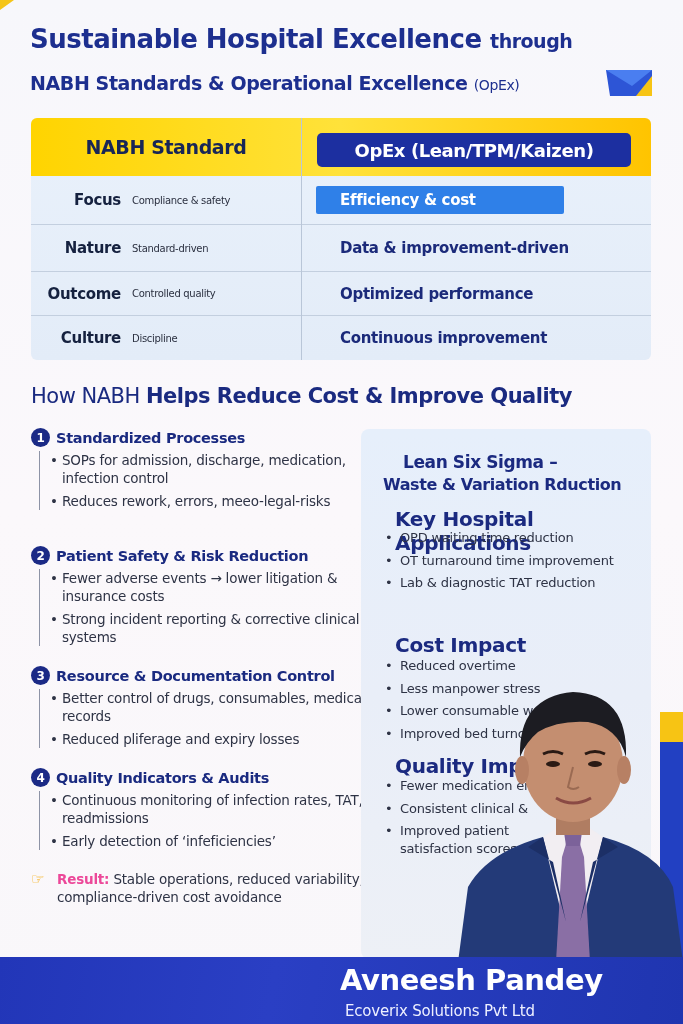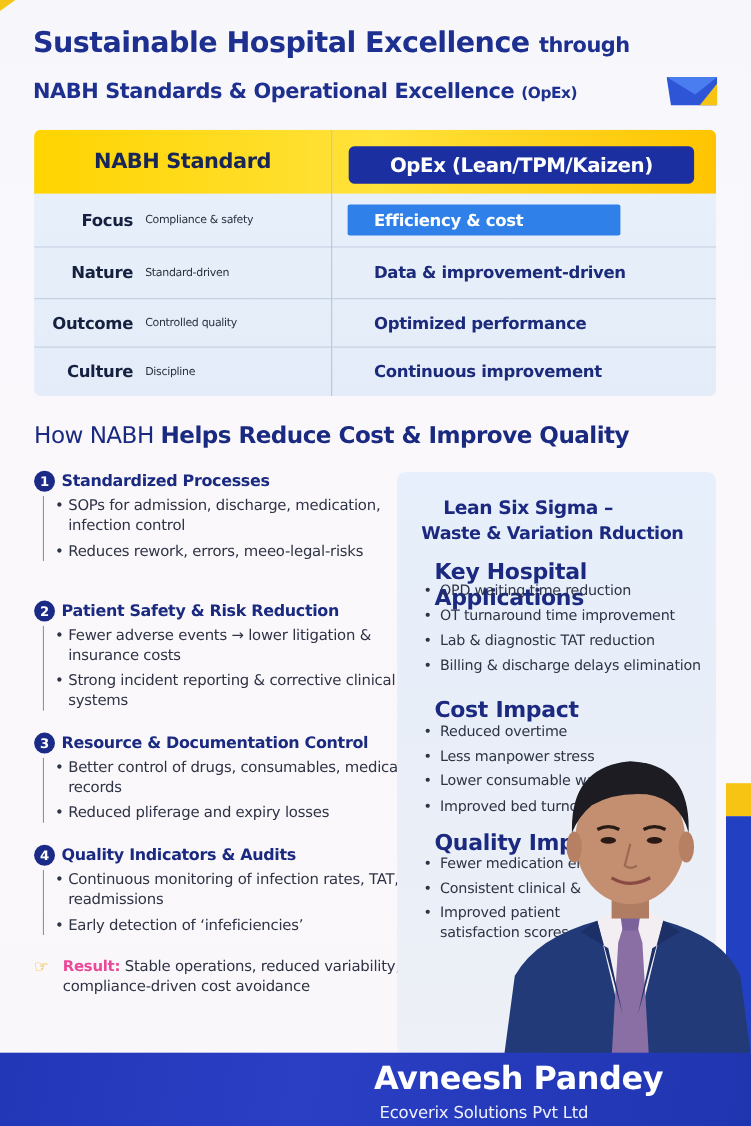--- a/index.html
+++ b/index.html
@@ -17,21 +17,21 @@
   .title1 {
     position: absolute; left: 30px; top: 24px;
     font-family: "DejaVu Sans", sans-serif; font-weight: bold;
     font-size: 26px; color: #1d2f8f; letter-spacing: -0.5px; white-space: nowrap;
   }
   .title1 .small { font-size: 19px; font-weight: bold; }
   .title2 {
     position: absolute; left: 30px; top: 72px;
     font-weight: bold; font-size: 19px; color: #1d2f8f; letter-spacing: -0.4px; white-space: nowrap;
   }
-  .title2 .small { font-size: 14px; font-weight: bold; }
+  .title2 .small { font-size: 14px; font-weight: normal; }
   .flag {
     position: absolute; left: 606px; top: 70px; width: 46px; height: 26px;
   }
 
   
   .table {
     position: absolute; left: 31px; top: 118px; width: 620px; height: 242px;
     border-radius: 6px; overflow: hidden;
     background: linear-gradient(180deg,#e9f1fb,#e3ecf8);
   }
@@ -260,21 +260,20 @@
 <div class="panel">
   <div class="panel-title">
     <span class="t1">Lean Six Sigma –</span>
     <span class="t2">Waste &amp; Variation Rduction</span>
   </div>
   <div class="sub" style="top:78px;">Key Hospital Applications</div>
   <ul class="plist" style="top:100px;">
     <li>OPD waiting time reduction</li>
     <li>OT turnaround time improvement</li>
     <li>Lab &amp; diagnostic TAT reduction</li>
-    <li>Billing &amp; discharge delays elimination</li>
   </ul>
   <div class="sub" style="top:204px;">Cost Impact</div>
   <ul class="plist" style="top:228px;">
     <li>Reduced overtime</li>
     <li>Less manpower stress</li>
     <li>Lower consumable wastage</li>
     <li>Improved bed turnover</li>
   </ul>
   <div class="sub" style="top:325px;">Quality Impact</div>
   <ul class="plist" style="top:348px;width:200px;">

